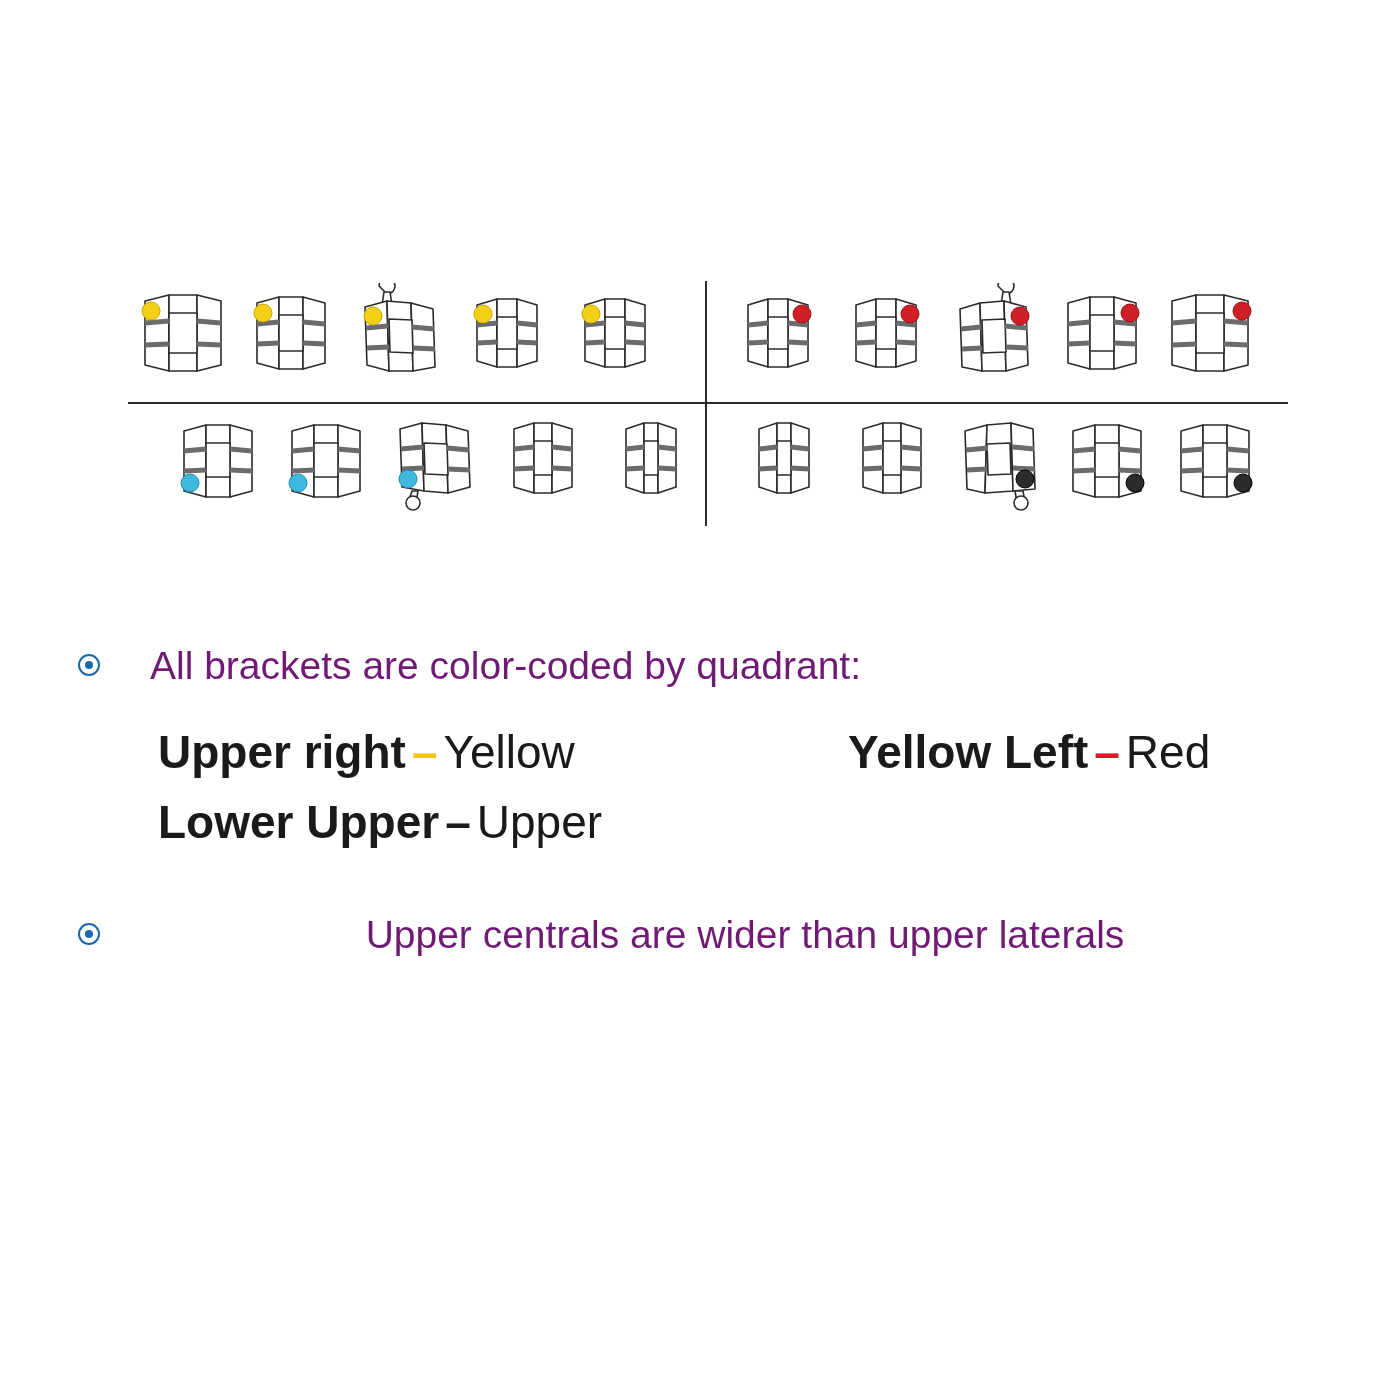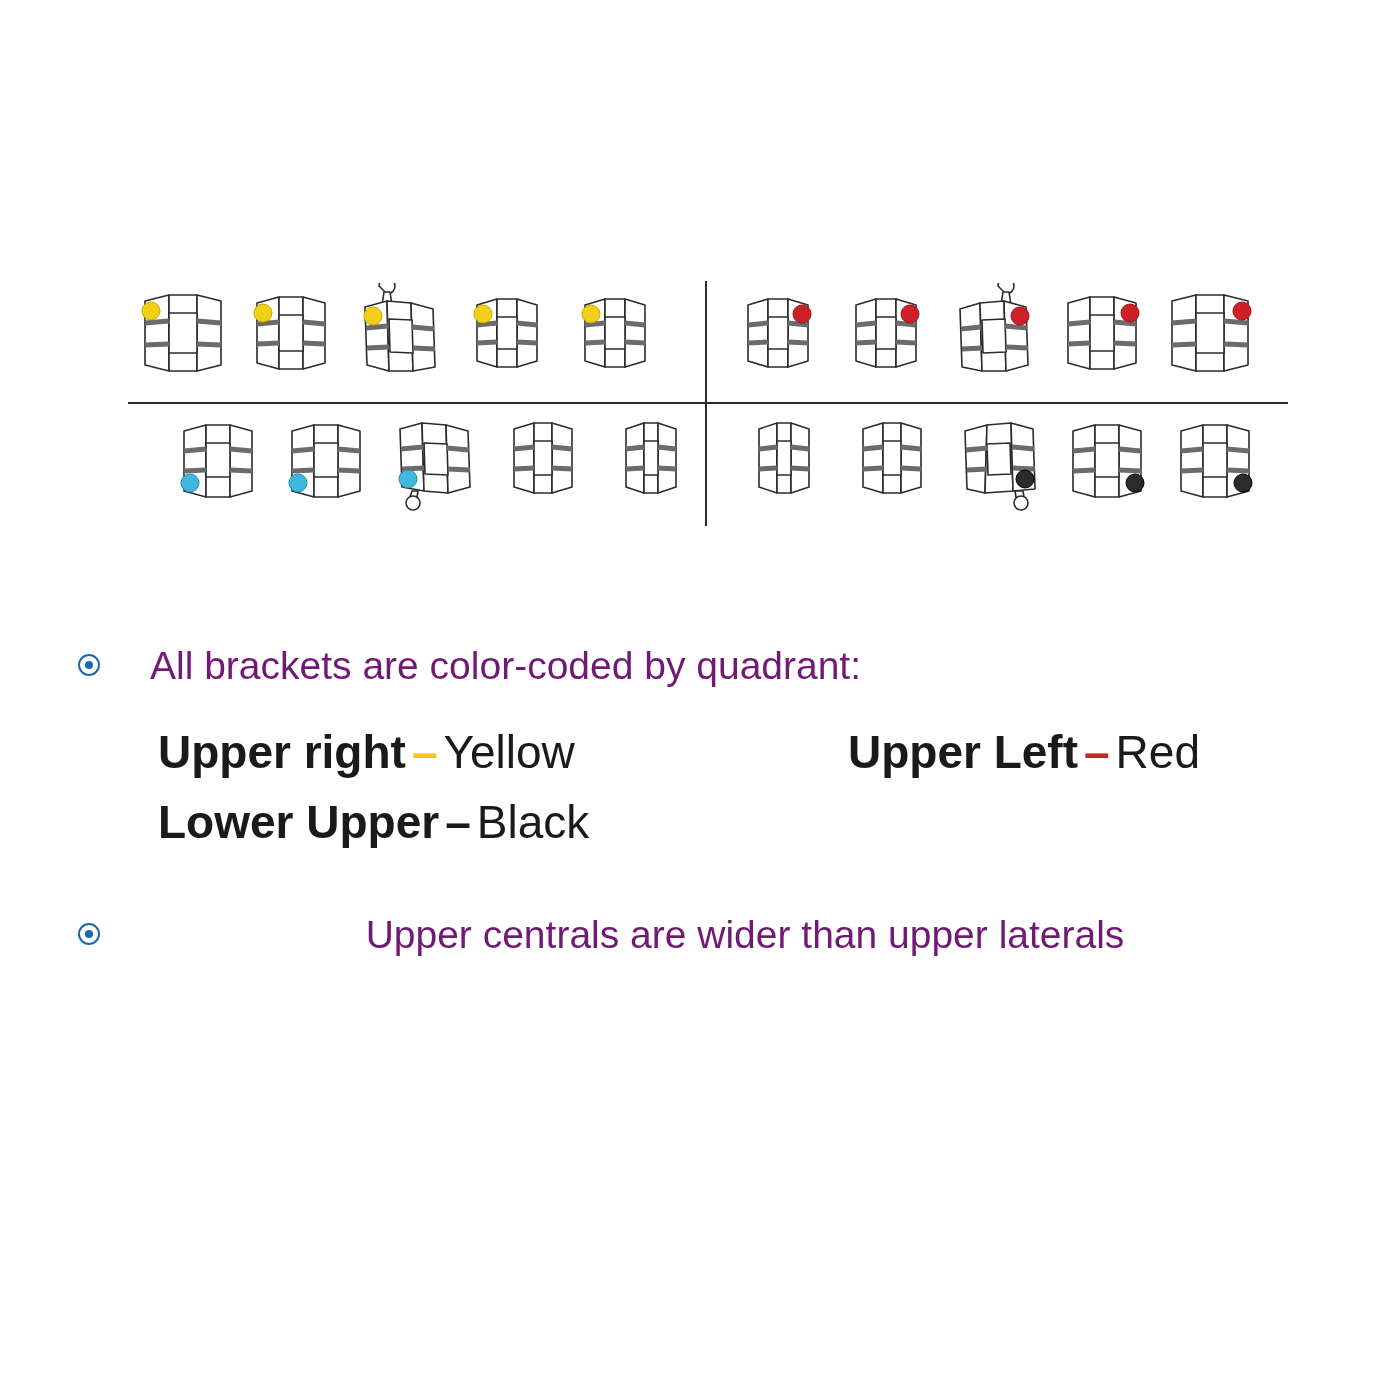--- a/index.html
+++ b/index.html
@@ -508,24 +508,24 @@
 
   <div class="note-block">
     <span class="bullet-icon"></span>
     <div class="note-text">All brackets are color-coded by quadrant:</div>
 
     <div id="color-key">
       <div class="key-entry">
         <span class="key-quadrant">Upper right</span><span class="key-dash dash-yellow">–</span><span class="key-color-name">Yellow</span>
       </div>
       <div class="key-entry">
-        <span class="key-quadrant">Upper Left</span><span class="key-dash dash-red">–</span><span class="key-color-name">Red</span>
+        <span class="key-quadrant">Yellow Left</span><span class="key-dash dash-red">–</span><span class="key-color-name">Red</span>
       </div>
       <div class="key-entry">
-        <span class="key-quadrant">Lower Upper</span><span class="key-dash dash-black">–</span><span class="key-color-name">Black</span>
+        <span class="key-quadrant">Lower Upper</span><span class="key-dash dash-black">–</span><span class="key-color-name">Upper</span>
       </div>
     </div>
   </div>
 
 
   <div class="note-block" style="margin-top:56px;text-align:center;">
     <span class="bullet-icon"></span>
     <div class="note-text">Upper centrals are wider than upper laterals</div>
   </div>
 </div>

